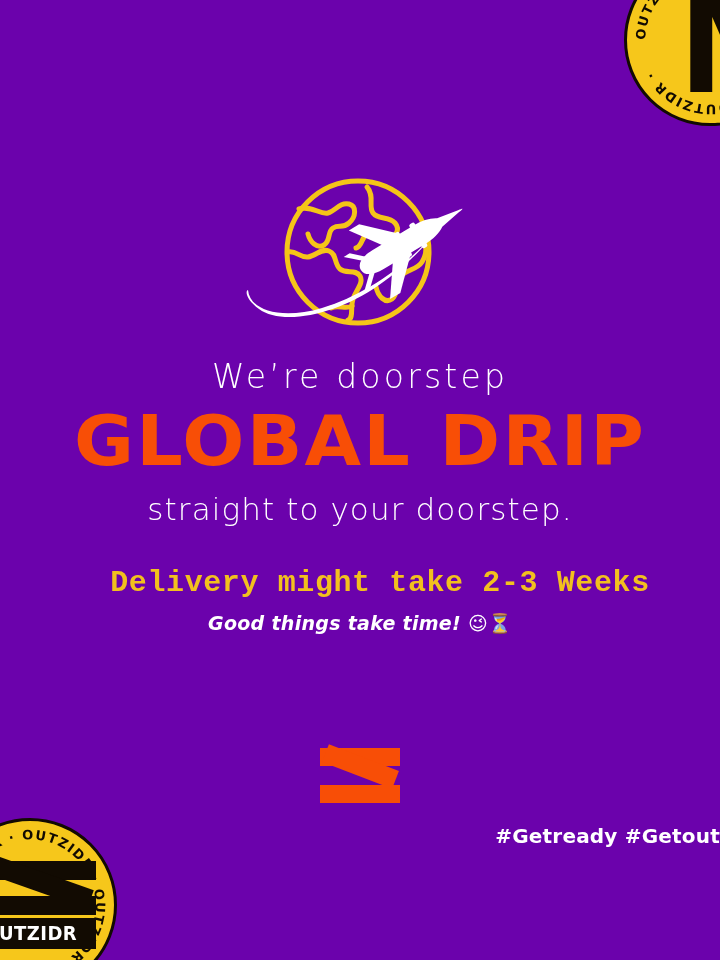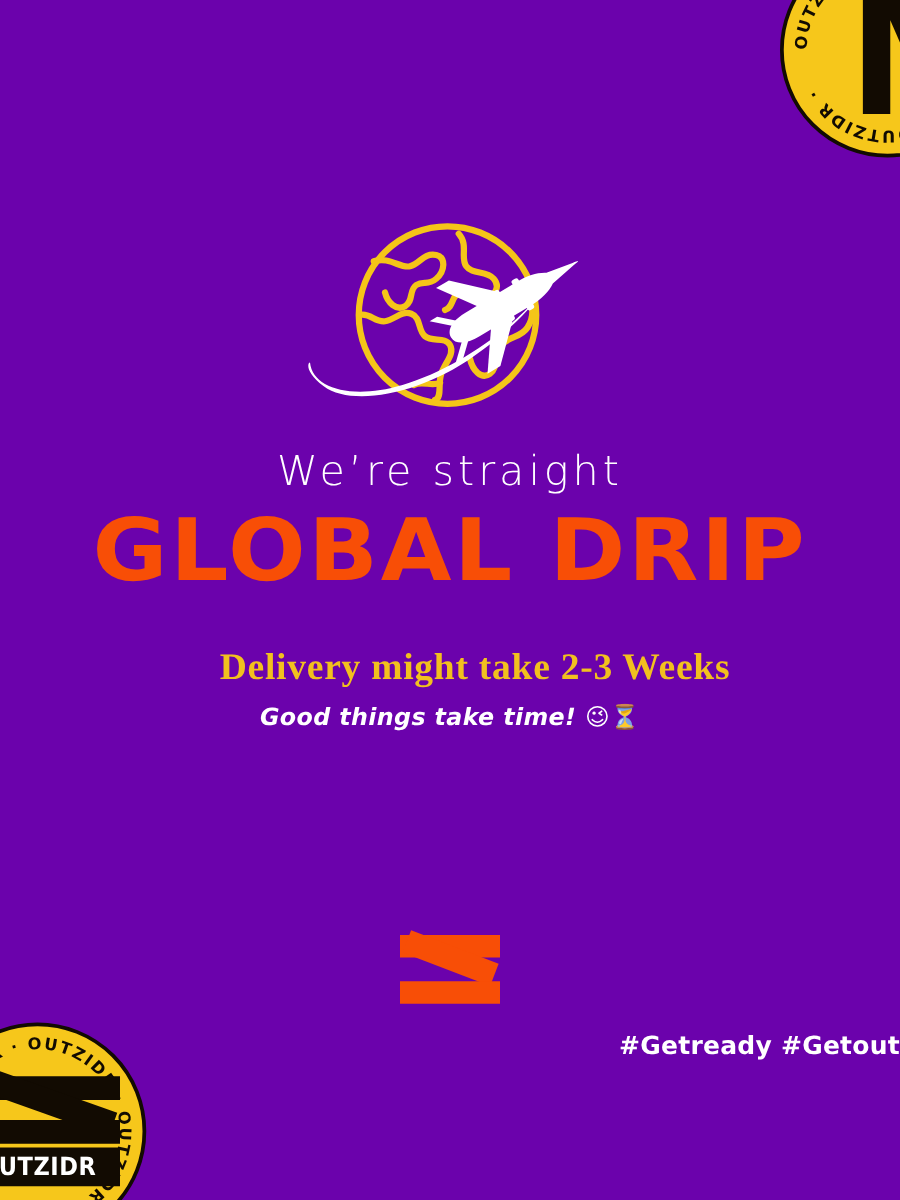--- a/index.html
+++ b/index.html
@@ -56,21 +56,21 @@
     font-size:69px;line-height:1;color:#F84E06;
     letter-spacing:2px;margin-top:14px;
     transform:scaleX(1.06);
   }
   .l-door{
     font-family:"DejaVu Sans",sans-serif;font-weight:300;
     font-size:31px;letter-spacing:1.1px;color:#FFFFFF;
     line-height:1;margin-top:18px;
   }
   .l-delivery{
-    font-family:Liberation Serif, serif;font-weight:bold;
+    font-family:Liberation Mono, monospace;font-weight:bold;
     font-size:30px;letter-spacing:.6px;color:#F2C01E;
     line-height:1;margin-top:43px;padding-left:40px;
   }
   .l-good{
     font-family:"DejaVu Sans",sans-serif;font-weight:bold;font-style:italic;
     font-size:19px;letter-spacing:.3px;color:#FFFFFF;
     line-height:1;margin-top:16px;
   }
   .l-good .emo{font-style:normal;font-family:"DejaVu Sans",sans-serif;}
 
@@ -117,22 +117,23 @@
         <path d="M-30 9 L-52 40 L-40 40 L-8 9 Z"></path>
         <path d="M-56 -7 L-70 -20 L-63 -20 L-49 -7 Z"></path>
         <path d="M-56 7 L-70 20 L-63 20 L-49 7 Z"></path>
         <rect x="-16" y="-14" width="6" height="28" rx="2"></rect>
         <rect x="2" y="-14" width="6" height="28" rx="2"></rect>
       </g>
     </svg>
   </div>
 
   <div class="copy">
-    <div class="l-serving">We’re straight</div>
+    <div class="l-serving">We’re doorstep</div>
     <div class="l-global">GLOBAL DRIP</div>
+    <div class="l-door">straight to your doorstep.</div>
     <div class="l-delivery">Delivery might take 2-3 Weeks</div>
     <div class="l-good">
       <span>Good things take time!</span>
       <span class="emo">😉⏳</span>
     </div>
   </div>
 
   <div class="footer">
     <div class="zmark">
       <i class="b-top"></i>

